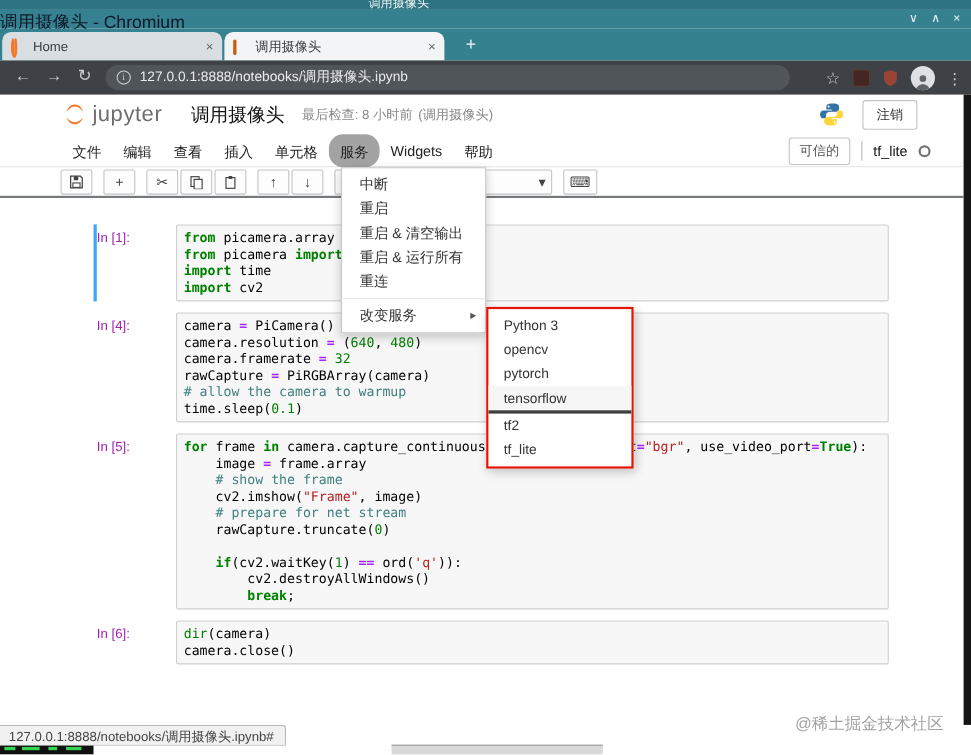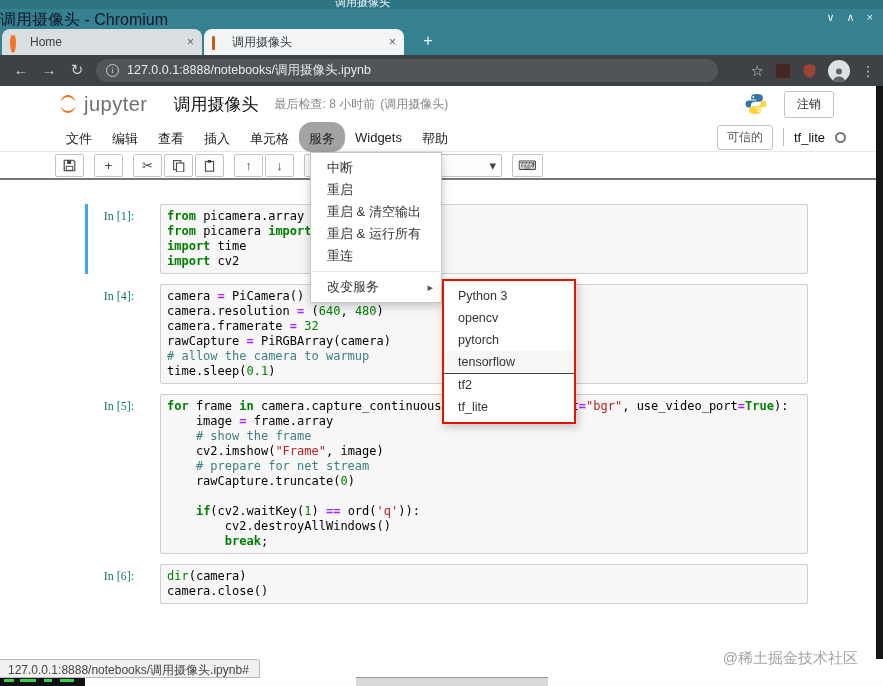--- a/index.html
+++ b/index.html
@@ -63,38 +63,38 @@
   .jp-toolbar { height:26px; padding-left:55px; display:flex; align-items:center; }
   .tb-btn { height:23px; min-width:29px; background:#fdfdfd; border:1px solid #c4c4c4; border-radius:2px; margin-right:2px; display:flex; align-items:center; justify-content:center; color:#444; font-size:13px; padding:0 5px; }
   .tb-gap { width:8px; }
   .tb-run { min-width:54px; gap:5px; font-size:12px; }
   .tb-select { min-width:72px; justify-content:flex-end; color:#444; }
   .page-divider { height:2px; background:#76797c; }
   
   .cells { padding-top:24px; }
   .cell { display:flex; margin:0 68px 10px 85px; border-left:3px solid transparent; }
   .cell.selected { border-left-color:#42a5f5; }
-  .prompt { width:72px; flex:0 0 auto; text-align:center; padding:5px 10px 0 0; font-family:Liberation Serif, serif; font-size:12px; color:#0f766e; }
+  .prompt { width:72px; flex:0 0 auto; text-align:left; padding:5px 10px 0 0; font-family:Liberation Sans, sans-serif; font-size:12px; color:#a21caf; }
   .input-area { flex:1; border:1px solid #cfcfcf; border-radius:2px; background:#f7f7f7; padding:4px 6px; min-height:24px; }
   .input-area pre { margin:0; font-family:"DejaVu Sans Mono", monospace; font-size:12px; line-height:15px; color:#000; white-space:pre; }
   .tk-kw { color:#008000; font-weight:bold; }
   .tk-num { color:#008000; }
   .tk-str { color:#ba2121; }
   .tk-cm { color:#408080; }
   .tk-op { color:#aa22ff; font-weight:bold; }
   .tk-bi { color:#008000; }
   
   .kernel-menu { position:absolute; left:298px; top:152px; width:132px; background:#fff; border:1px solid #c8c8c8; box-shadow:0 3px 9px rgba(0,0,0,0.22); padding:4px 0; z-index:50;margin-left:12px; }
   .km-item { font-size:13px; color:#333; padding:4px 16px; line-height:14px; white-space:nowrap; }
   .km-divider { height:1px; background:#e5e5e5; margin:4px 1px; }
   .km-change { position:relative; }
   .km-arrow { position:absolute; right:8px; top:4px; color:#555; font-size:11px; }
   .kernel-submenu { position:absolute; left:131px; top:126px; width:134px; background:#fff; border:2px solid #e51400; box-shadow:2px 3px 9px rgba(0,0,0,0.22); padding:4px 0; }
   .ks-item { font-size:12.5px; color:#333; padding:4px 14px; line-height:14px; white-space:nowrap; }
-  .ks-item.divided { border-bottom:1px solid #404040; background:#f6f6f6; }
+  .ks-item.divided { border-bottom:3px solid #404040; background:#f6f6f6; }
   
   .status-bubble { position:absolute; left:0; top:659px; height:19px; background:#f1f1f1; border:1px solid #b9b9b9; border-left:none; border-radius:0 3px 0 0; padding:2px 10px 0 8px; font-size:12px; color:#444; z-index:60; white-space:nowrap; }
   
   .bottom-sliver { position:absolute; left:0; top:677px; width:883px; height:9px; background:#fefefe; z-index:55; }
   .term-frag { position:absolute; left:0; top:0; width:85px; height:9px; background:#101010; }
   .term-frag i { position:absolute; height:3px; background:#35d353; top:2px; }
   .win-frag { position:absolute; left:356px; top:0; width:192px; height:9px; background:#d9d9d9; border-top:1px solid #9a9a9a; }
   
   .scrollbar { position:absolute; right:0; top:86px; width:7px; height:573px; background:#151515; z-index:40; }
   

